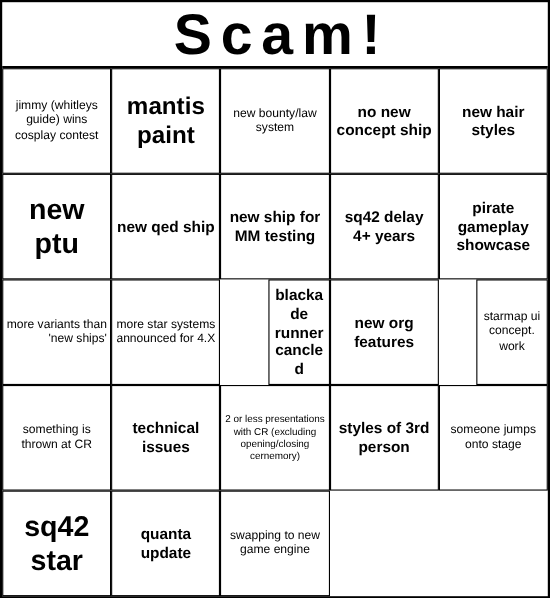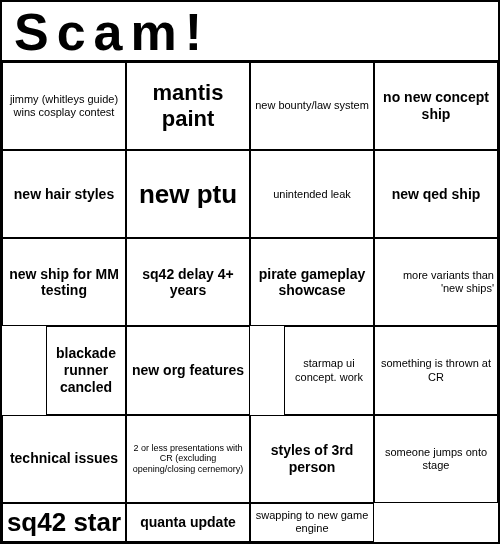--- a/index.html
+++ b/index.html
@@ -18,32 +18,33 @@
 
     .bingo-card {
       width: 500px;
       height: 544px;
       display: flex;
       flex-direction: column;
       border: 2px solid #000;
     }
 
     .bingo-title {
+      text-align: center;
       font-size: 52px;
       font-weight: bold;
       letter-spacing: 8px;
       padding: 4px 0 2px 12px;
       border-bottom: 2px solid #000;
       line-height: 1;
       font-family: Arial, sans-serif;
     }
 
     .bingo-grid {
       display: grid;
-      grid-template-columns: repeat(4, 1fr);
+      grid-template-columns: repeat(5, 1fr);
       grid-template-rows: repeat(5, 1fr);
       flex: 1;
       border-collapse: collapse;
     }
 
     .bingo-cell {
       border: 1px solid #000;
       display: flex;
       align-items: center;
       justify-content: center;
@@ -60,26 +61,26 @@
 
 <div class="bingo-card">
   <div class="bingo-title">Scam!</div>
   <div class="bingo-grid">
   <div class="bingo-cell" style="font-size: 11px;">jimmy (whitleys guide) wins cosplay contest</div>
       <div class="bingo-cell" style="font-size: 22px; font-weight: bold;">mantis paint</div>
       <div class="bingo-cell" style="font-size: 11px;">new bounty/law system</div>
       <div class="bingo-cell" style="font-size: 14px; font-weight: bold;">no new concept ship</div>
       <div class="bingo-cell" style="font-size: 14px; font-weight: bold;">new hair styles</div>
       <div class="bingo-cell" style="font-size: 26px; font-weight: bold;">new ptu</div>
-      <div class="bingo-cell" style="font-size: 11px;">unintended leak</div>
       <div class="bingo-cell" style="font-size: 14px; font-weight: bold;">new qed ship</div>
       <div class="bingo-cell" style="font-size: 14px; font-weight: bold;">new ship for MM testing</div>
       <div class="bingo-cell" style="font-size: 14px; font-weight: bold;">sq42 delay 4+ years</div>
       <div class="bingo-cell" style="font-size: 14px; font-weight: bold;">pirate gameplay showcase</div>
       <div class="bingo-cell" style="font-size: 11px; text-align: right;">more variants than 'new ships'</div>
+      <div class="bingo-cell" style="font-size: 11px;">more star systems announced for 4.X</div>
       <div class="bingo-cell" style="font-size: 14px; font-weight: bold; margin-left: 44px;">blackade runner cancled</div>
       <div class="bingo-cell" style="font-size: 14px; font-weight: bold;">new org features</div>
       <div class="bingo-cell" style="font-size: 11px; margin-left: 34px;">starmap ui concept. work</div>
       <div class="bingo-cell" style="font-size: 11px;">something is thrown at CR</div>
       <div class="bingo-cell" style="font-size: 14px; font-weight: bold;">technical issues</div>
       <div class="bingo-cell" style="font-size: 9px;">2 or less presentations with CR (excluding opening/closing cernemory)</div>
       <div class="bingo-cell" style="font-size: 14px; font-weight: bold;">styles of 3rd person</div>
       <div class="bingo-cell" style="font-size: 11px;">someone jumps onto stage</div>
       <div class="bingo-cell" style="font-size: 26px; font-weight: bold;">sq42 star</div>
       <div class="bingo-cell" style="font-size: 14px; font-weight: bold;">quanta update</div>

